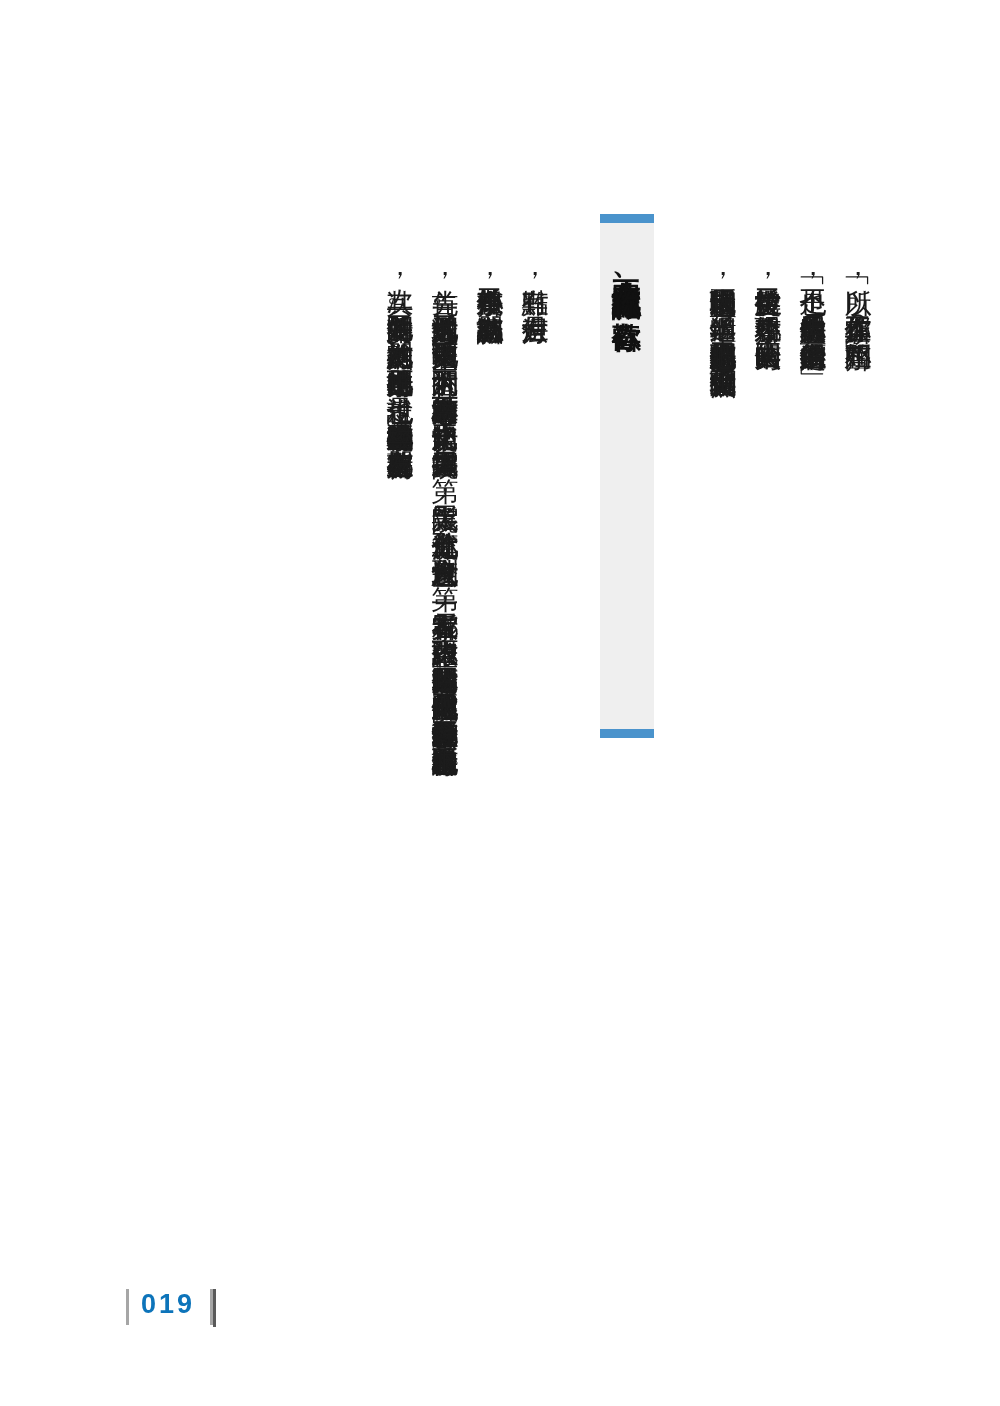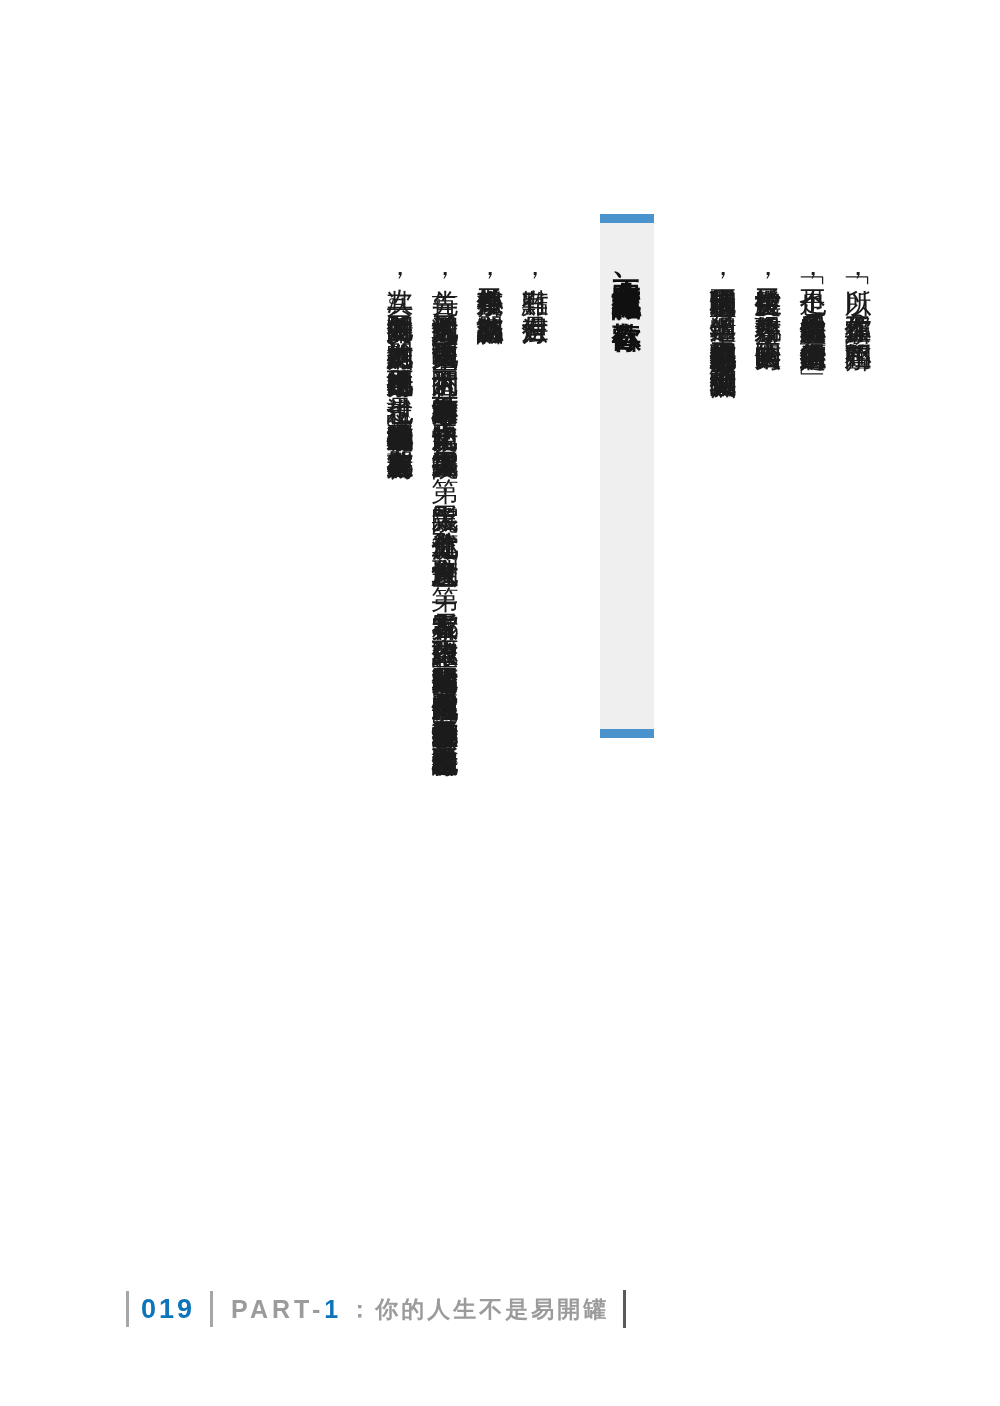--- a/index.html
+++ b/index.html
@@ -51,21 +51,20 @@
     color: #111111;
     text-indent: 0;
   }
   
   .footer {
     position: absolute;
     left: 126px;
     top: 1289px;
     height: 40px;
     display: flex;
-    align-items: center;
     font-family: "Liberation Sans", "DejaVu Sans", sans-serif;
     font-weight: bold;
     white-space: nowrap;
   }
   .vbar {
     display: inline-block;
     width: 3px;
     height: 36px;
     background: #a6a6a6;
   }
@@ -121,22 +120,16 @@
     <p>有點難，但是有方法。</p>
     <p>整齊小姐做了幾件事，都有助於認識新朋友。</p>
     <p>首先，她選擇了加入一個對的地方。酒吧聚集了東張西望、不甘沉悶的人，而且酒精有助於大家卸下心防，比平常親切（比起來，如果選擇去電影院。第一，電影院太黑，就算你七孔流血，也沒什麼人會注意到；第二，大家都在看電影，誰跟你東張西望，除非你選的是超級冷門的藝術片，整個電影院只坐了你跟他兩個人，電影本身又常常五分鐘都沒發生什麼動靜，這樣也許還有機會互相多看兩眼）。</p>
     <p>其次，她安排了一個對的時間。雖然她有約朋友，可是她比朋友早半小時抵達，也就是說，她起碼有半小時是孤單獨處的（有些女生在學校，連上廁所都喜歡拉著朋友一</p>
   </div>
 
   <div class="footer">
     <span class="vbar"></span>
     <span class="page-num">019</span>
     <span class="vbar"></span>
-    <span class="part">
-      <span class="part-label">PART-</span>
-        <span class="part-num">1</span>
-        <span class="part-sep">：</span>
-        <span class="part-title">你的人生不是易開罐</span>
-    </span>
     <span class="vbar dark"></span>
   </div>
 
 </div>
 
 </body></html>

